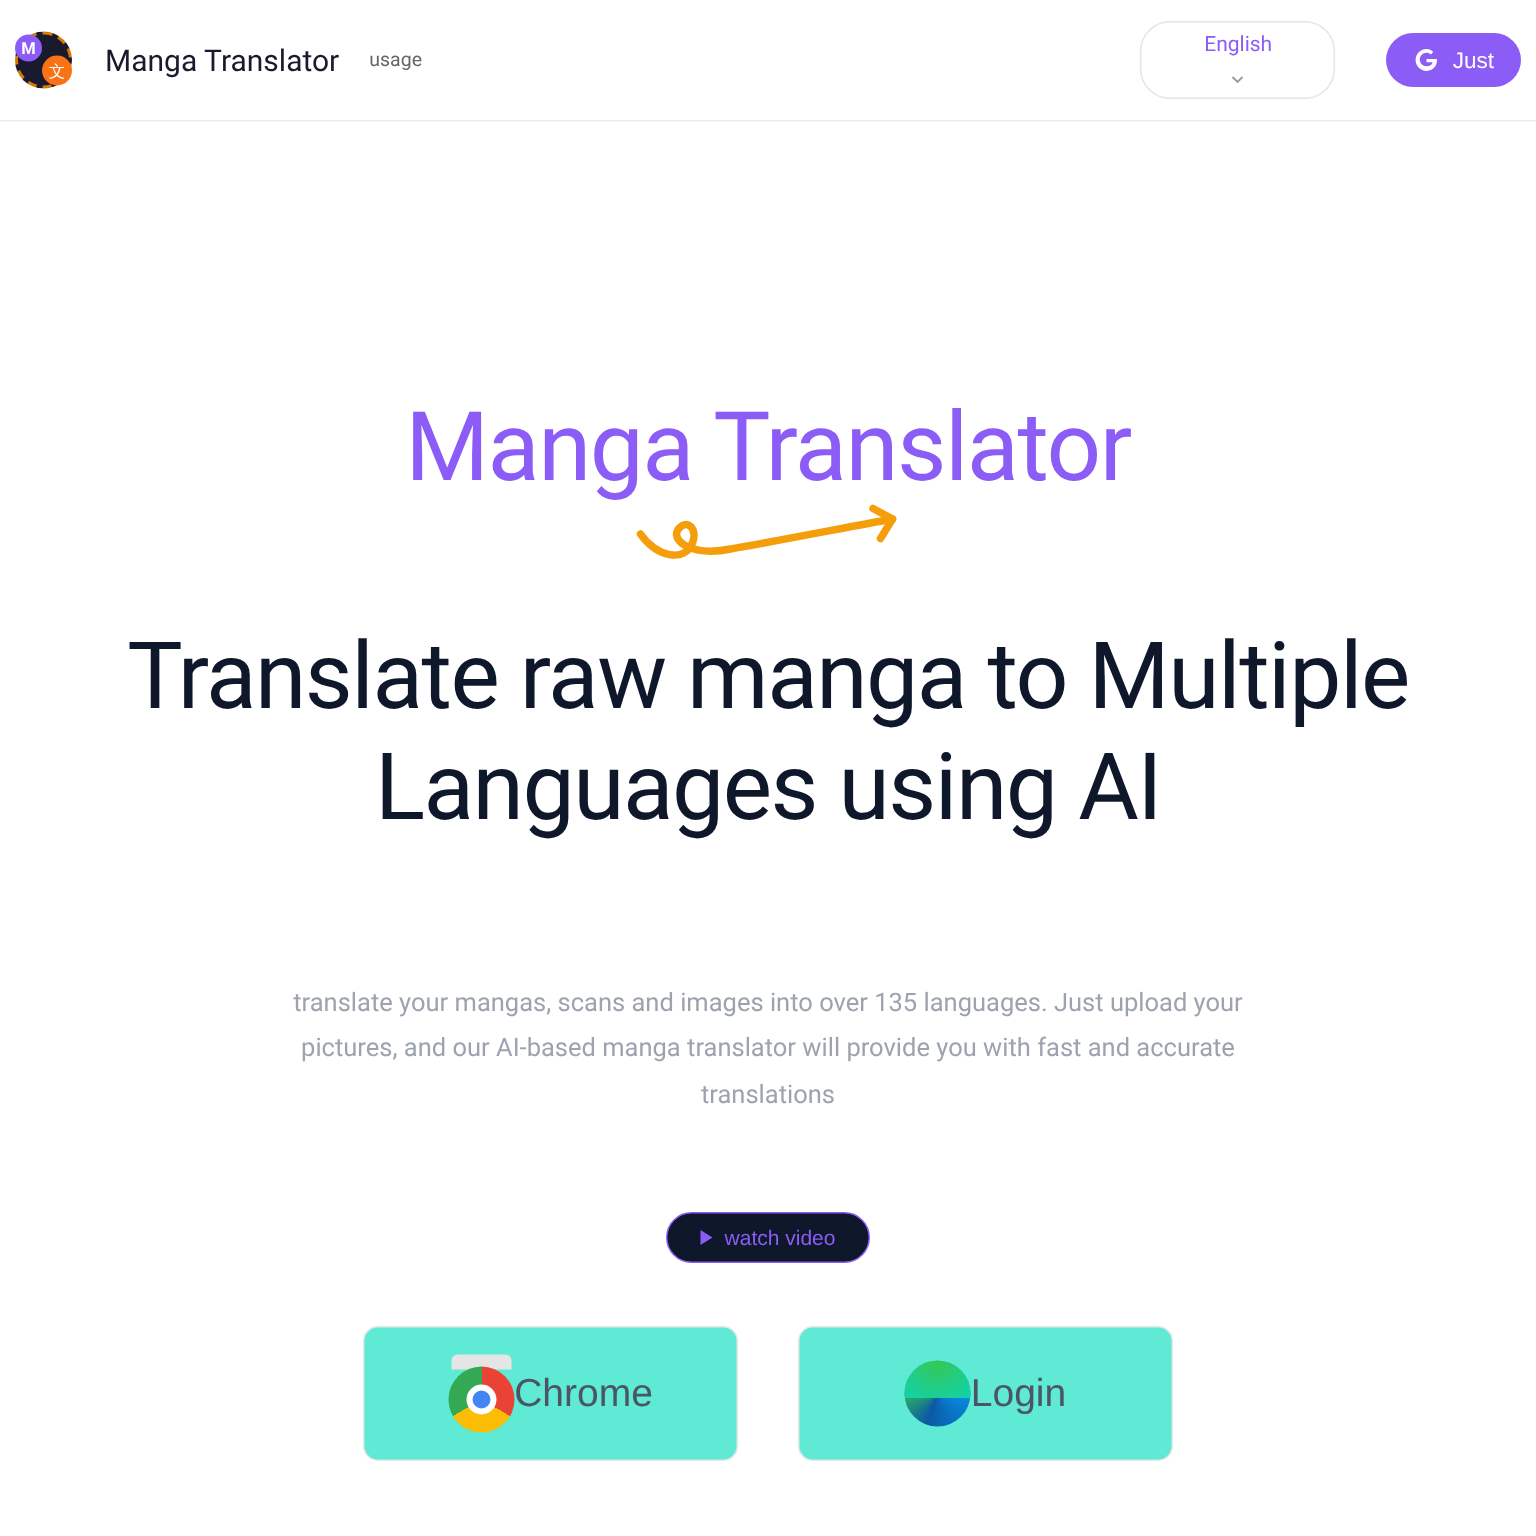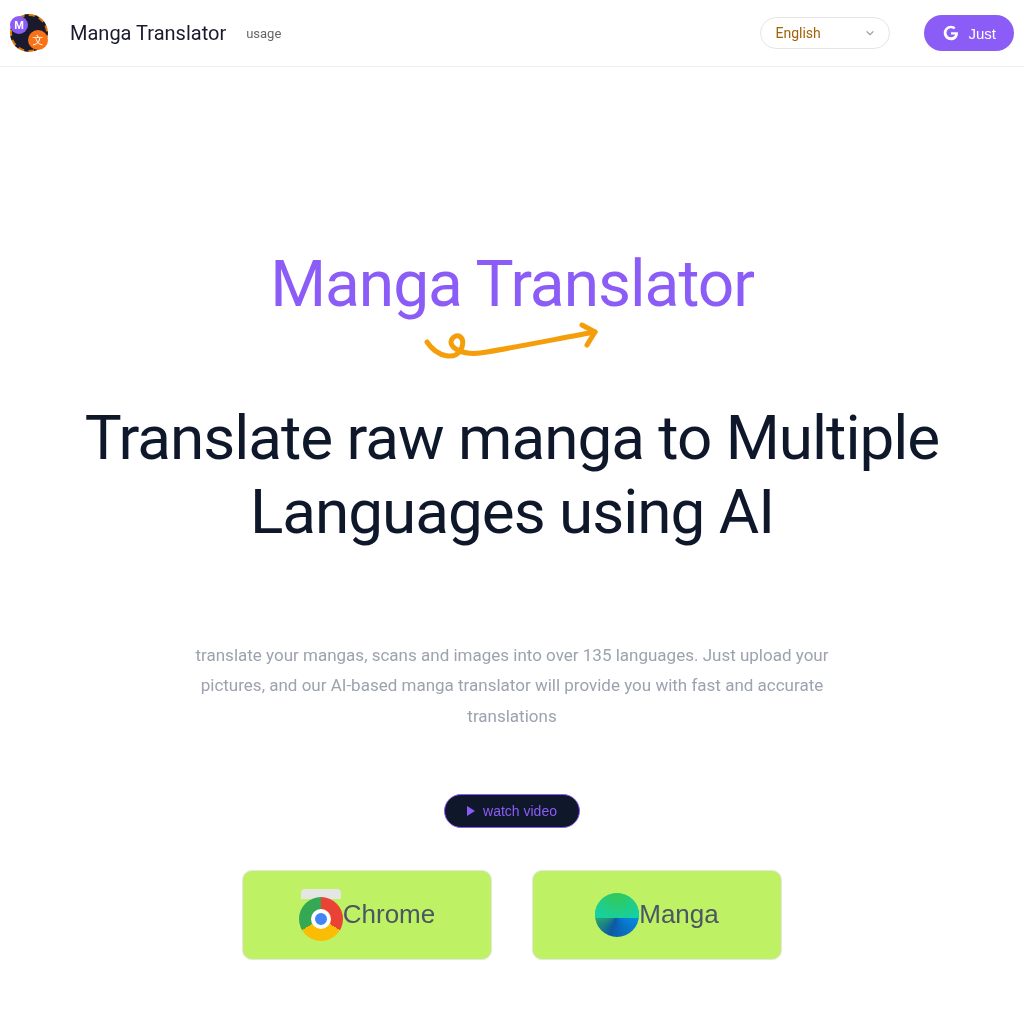--- a/index.html
+++ b/index.html
@@ -7,37 +7,37 @@
 
 
 .header { display: flex; align-items: center; padding: 14px 10px; border-bottom: 1px solid #eee; gap: 20px; }
 .logo { width: 40px; height: 38px; position: relative; flex-shrink: 0; }
 .logo-bg { position: absolute; width: 38px; height: 38px; border-radius: 50%; background: #1a1a2e; border: 2px dashed #d97706; top: 0; left: 0; }
 .logo-m { position: absolute; width: 18px; height: 18px; border-radius: 50%; background: #8b5cf6; color: #fff; font-size: 11px; font-weight: bold; display: flex; align-items: center; justify-content: center; top: 2px; left: 0; z-index: 2; }
 .logo-t { position: absolute; width: 20px; height: 20px; border-radius: 50%; background: #f97316; color: #fff; font-size: 11px; display: flex; align-items: center; justify-content: center; bottom: 2px; right: 2px; z-index: 1; }
 .brand { font-size: 20px; color: #1a1a2e; font-weight: 400; }
 .nav-link { font-size: 13px; color: #666; text-decoration: none; }
 .spacer { flex: 1; }
-.lang-select { display: flex; align-items: center; gap: 10px; padding: 7px 14px; border: 1px solid #e5e5e5; border-radius: 20px; font-size: 14px; color: #a16207; cursor: pointer; min-width: 130px; justify-content: space-between; }
+.lang-select { display: flex; align-items: center; gap: 10px; padding: 7px 14px; border: 1px solid #e5e5e5; border-radius: 20px; font-size: 14px; color: #8b5cf6; cursor: pointer; min-width: 130px; justify-content: space-between; flex-direction: column; }
 .chevron { width: 10px; height: 10px; }
 .login-btn { display: flex; align-items: center; gap: 8px; background: #8b5cf6; color: #fff; border: none; border-radius: 20px; padding: 9px 18px; font-size: 15px; cursor: pointer; margin-left: 14px; }
 .g-icon { width: 18px; height: 18px; }
 
 
 .hero { text-align: center; padding: 180px 20px 40px; }
 .title-accent { font-size: 64px; font-weight: 400; color: #8b5cf6; letter-spacing: -1px; }
 .swirl { width: 190px; height: 50px; margin: -5px auto 10px; }
 .title-main { font-size: 62px; font-weight: 400; color: #0f172a; line-height: 1.2; letter-spacing: -1px; margin-top: 20px; }
 .subtitle { font-size: 17px; color: #9ca3af; max-width: 640px; margin: 90px auto 12px; line-height: 1.8; }
 .watch-btn { display: inline-flex; align-items: center; gap: 8px; border: 1px solid #8b5cf6; background: #0f172a; color: #8b5cf6; border-radius: 24px; padding: 8px 22px; font-size: 14px; cursor: pointer; margin-top: 50px; }
 .play-icon { width: 0; height: 0; border-left: 8px solid #8b5cf6; border-top: 5px solid transparent; border-bottom: 5px solid transparent; }
 
 
 .browsers { display: flex; gap: 40px; justify-content: center; margin-top: 42px; }
-.browser-btn { display: flex; align-items: center; border: 1px solid #e5e5e5; border-radius: 10px; padding: 18px 20px; font-size: 26px; color: #4b5563; background: #bef264; cursor: pointer; min-width: 250px; justify-content: center; }
+.browser-btn { display: flex; align-items: center; border: 1px solid #e5e5e5; border-radius: 10px; padding: 18px 20px; font-size: 26px; color: #4b5563; background: #5eead4; cursor: pointer; min-width: 250px; justify-content: center; }
 .browser-icon { width: 44px; height: 44px; position: relative; }
 
 
 .chrome-wrap { position: relative; width: 44px; height: 52px; }
 .chrome-tab { position: absolute; top: 0; left: 2px; width: 40px; height: 10px; background: #e5e5e5; border-radius: 4px 4px 0 0; }
 .chrome-circle { position: absolute; bottom: 0; width: 44px; height: 44px; border-radius: 50%; background: conic-gradient(#ea4335 0deg 120deg, #fbbc04 120deg 240deg, #34a853 240deg 360deg); display: flex; align-items: center; justify-content: center; }
 .chrome-inner { width: 20px; height: 20px; border-radius: 50%; background: #4285f4; border: 4px solid #fff; }
 
 
 .edge-circle { width: 44px; height: 44px; border-radius: 50%; background: conic-gradient(from 200deg, #0c59a4 0deg, #36c752 90deg, #0dd3b4 180deg, #0882d8 270deg, #0c59a4 360deg); position: relative; overflow: hidden; }
@@ -91,16 +91,16 @@
           </div>
       </div>
       <span>Chrome</span>
     </button>
     <button class="browser-btn">
       <div class="browser-icon">
         <div class="edge-circle">
             <div class="edge-wave"></div>
           </div>
       </div>
-      <span>Manga</span>
+      <span>Login</span>
     </button>
   </div>
 </div>
 
 </body></html>

